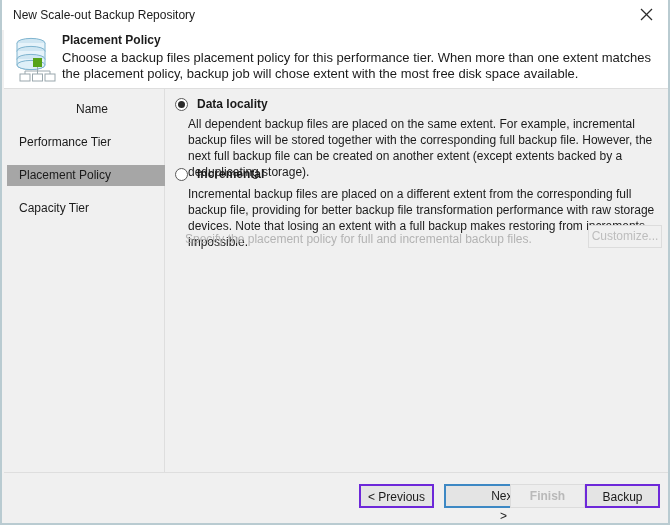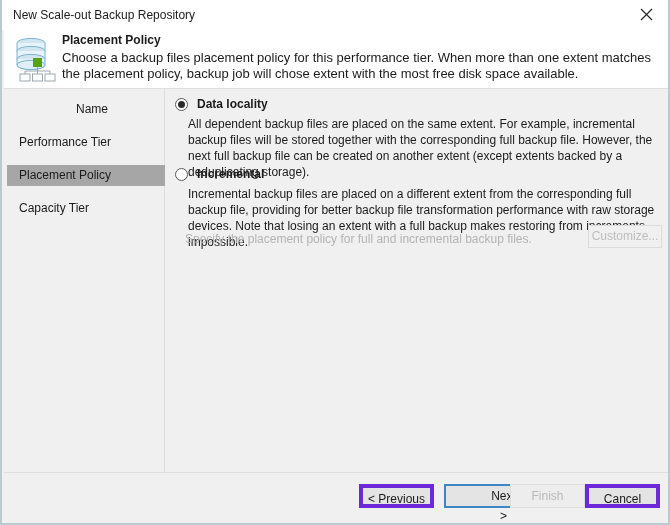--- a/index.html
+++ b/index.html
@@ -221,21 +221,21 @@
     border-top: 1px solid #dedede;
     box-sizing: border-box;
   }
   .fbtn {
     position: absolute;
     top: 11px;
     width: 75px;
     height: 24px;
     box-sizing: border-box;
     background: #e4e4e4;
-    border: 4px solid #6d28d9;
+    border: 2px solid #6d28d9;
     font-size: 12px;
     font-family: "Liberation Sans", sans-serif;
     color: #1b1b1b;
     text-align: center;
     line-height: 22px;
     cursor: pointer;
   }
   .fbtn.focused {
     border: 2px solid #3d88c4;
     line-height: 20px;
@@ -318,17 +318,17 @@
 
       <div id="hint-text">Specify the placement policy for full and incremental backup files.</div>
       <div id="customize-btn">Customize...</div>
 
     </div>
   </div>
 
   <div id="footer">
     <div class="fbtn" style="left:355px;">&lt; Previous</div>
     <div class="fbtn focused" style="left:440px;padding-left:44px;">Next &gt;</div>
-    <div class="fbtn disabled" style="left:506px;">Finish</div>
-    <div class="fbtn" style="left:581px;">Cancel</div>
+    <div class="fbtn disabled" style="left:506px;font-weight:bold;">Finish</div>
+    <div class="fbtn" style="left:581px;">Backup</div>
   </div>
 
 </div>
 
 </body></html>

